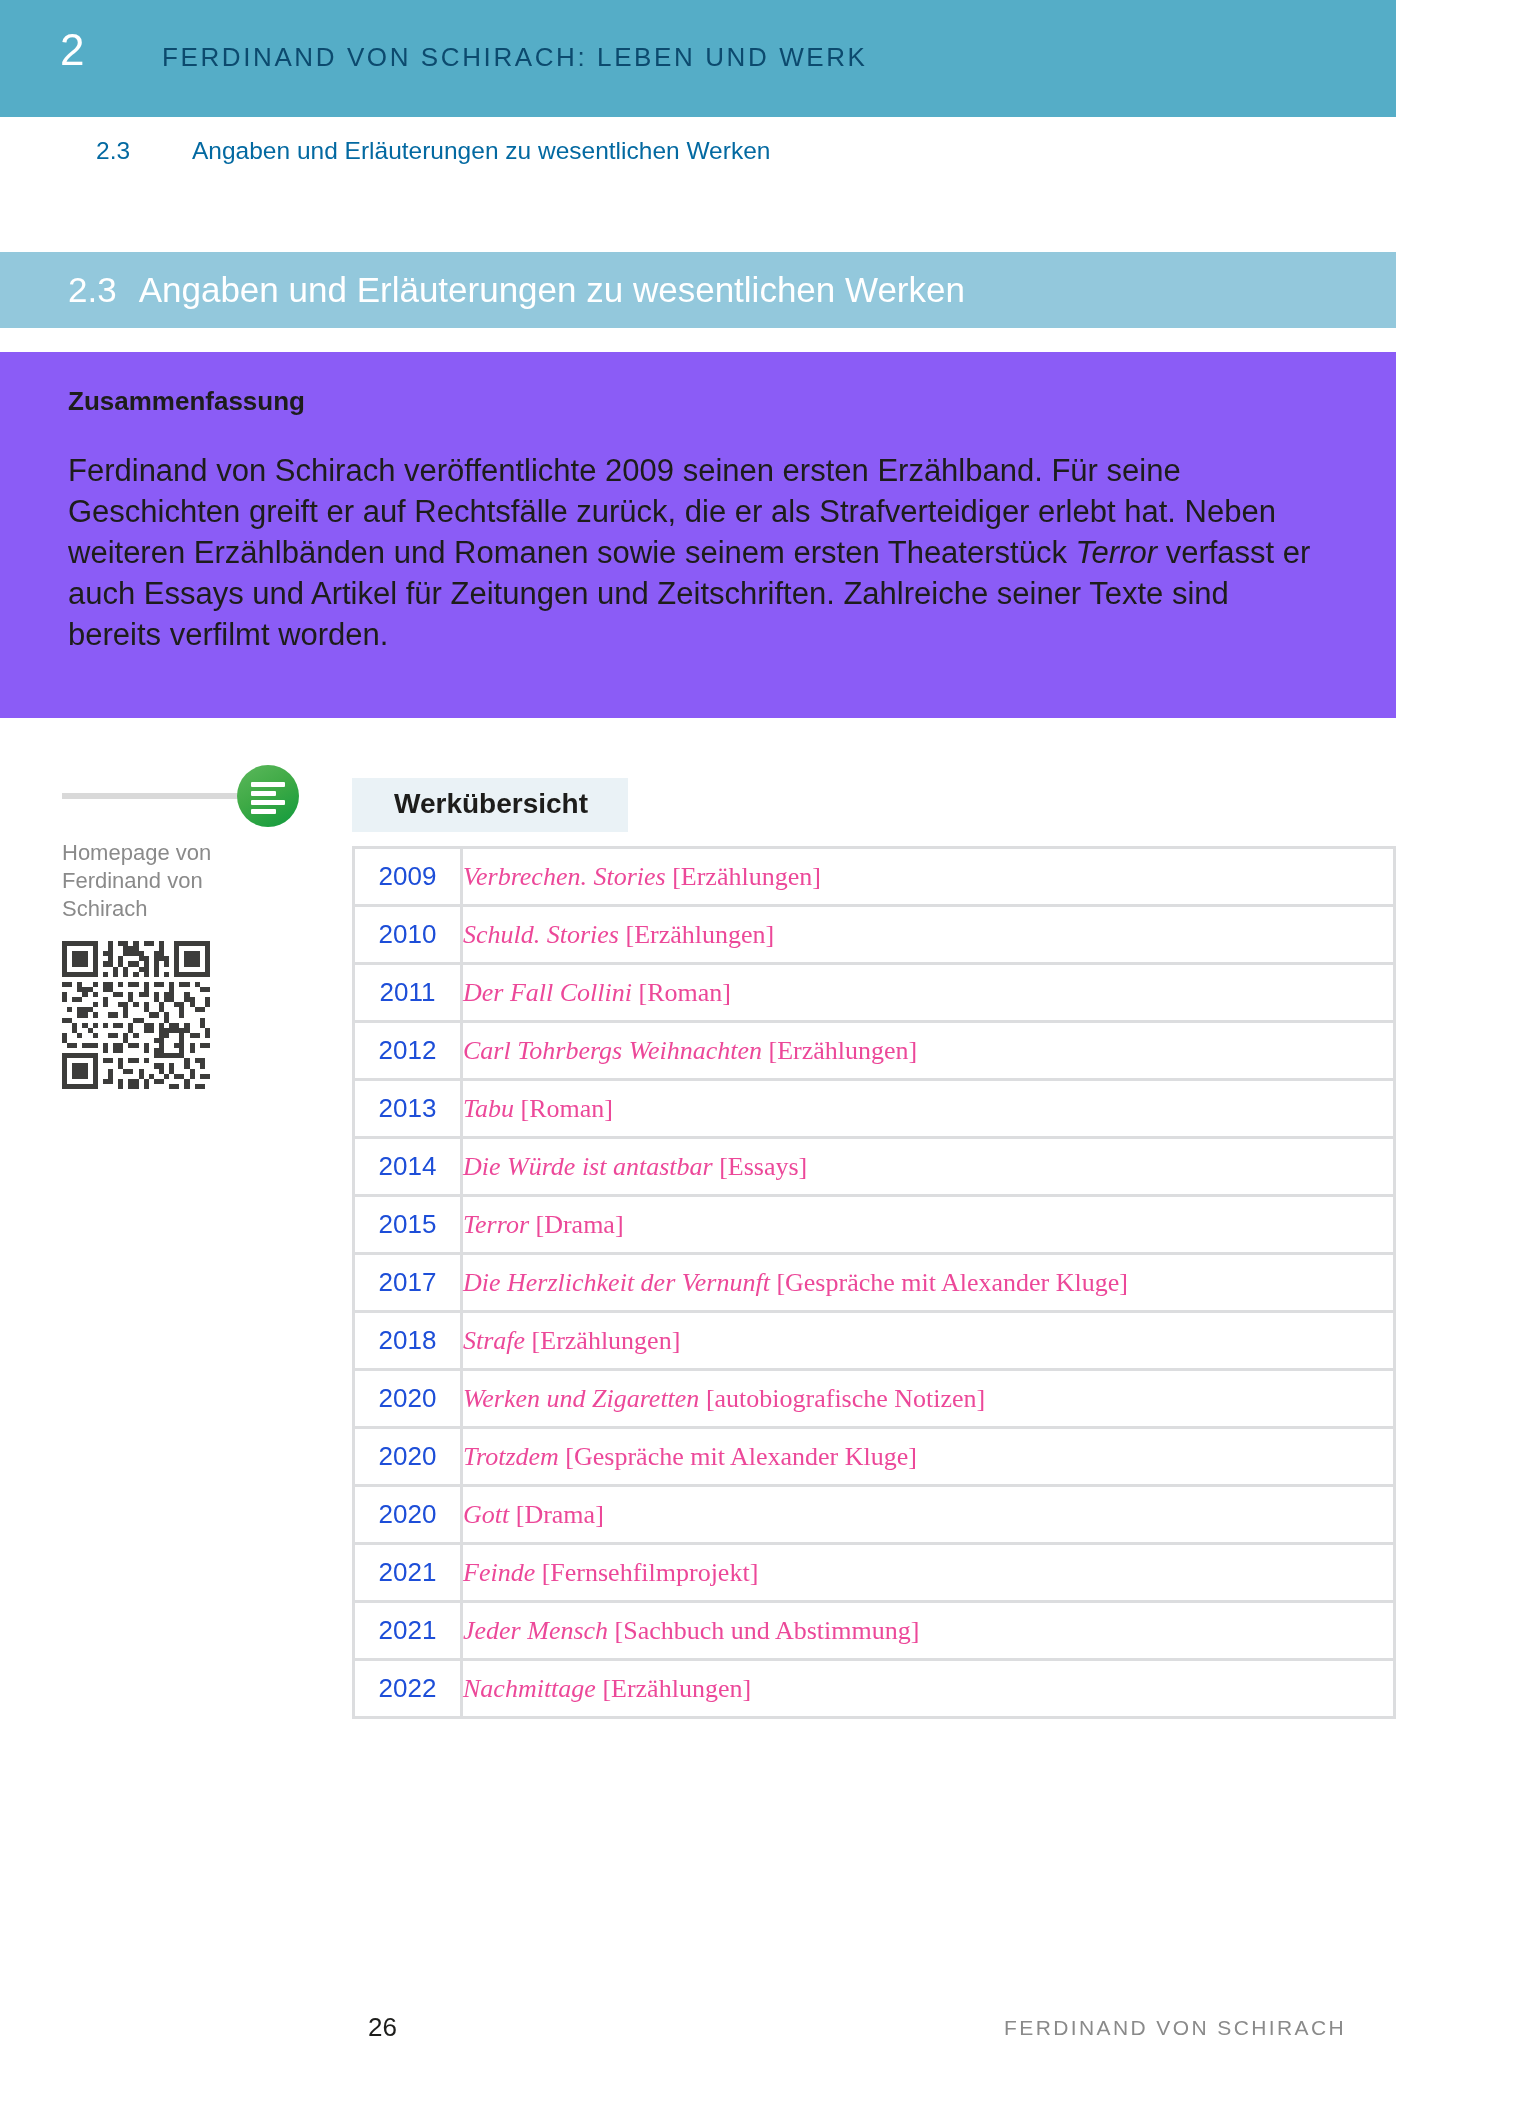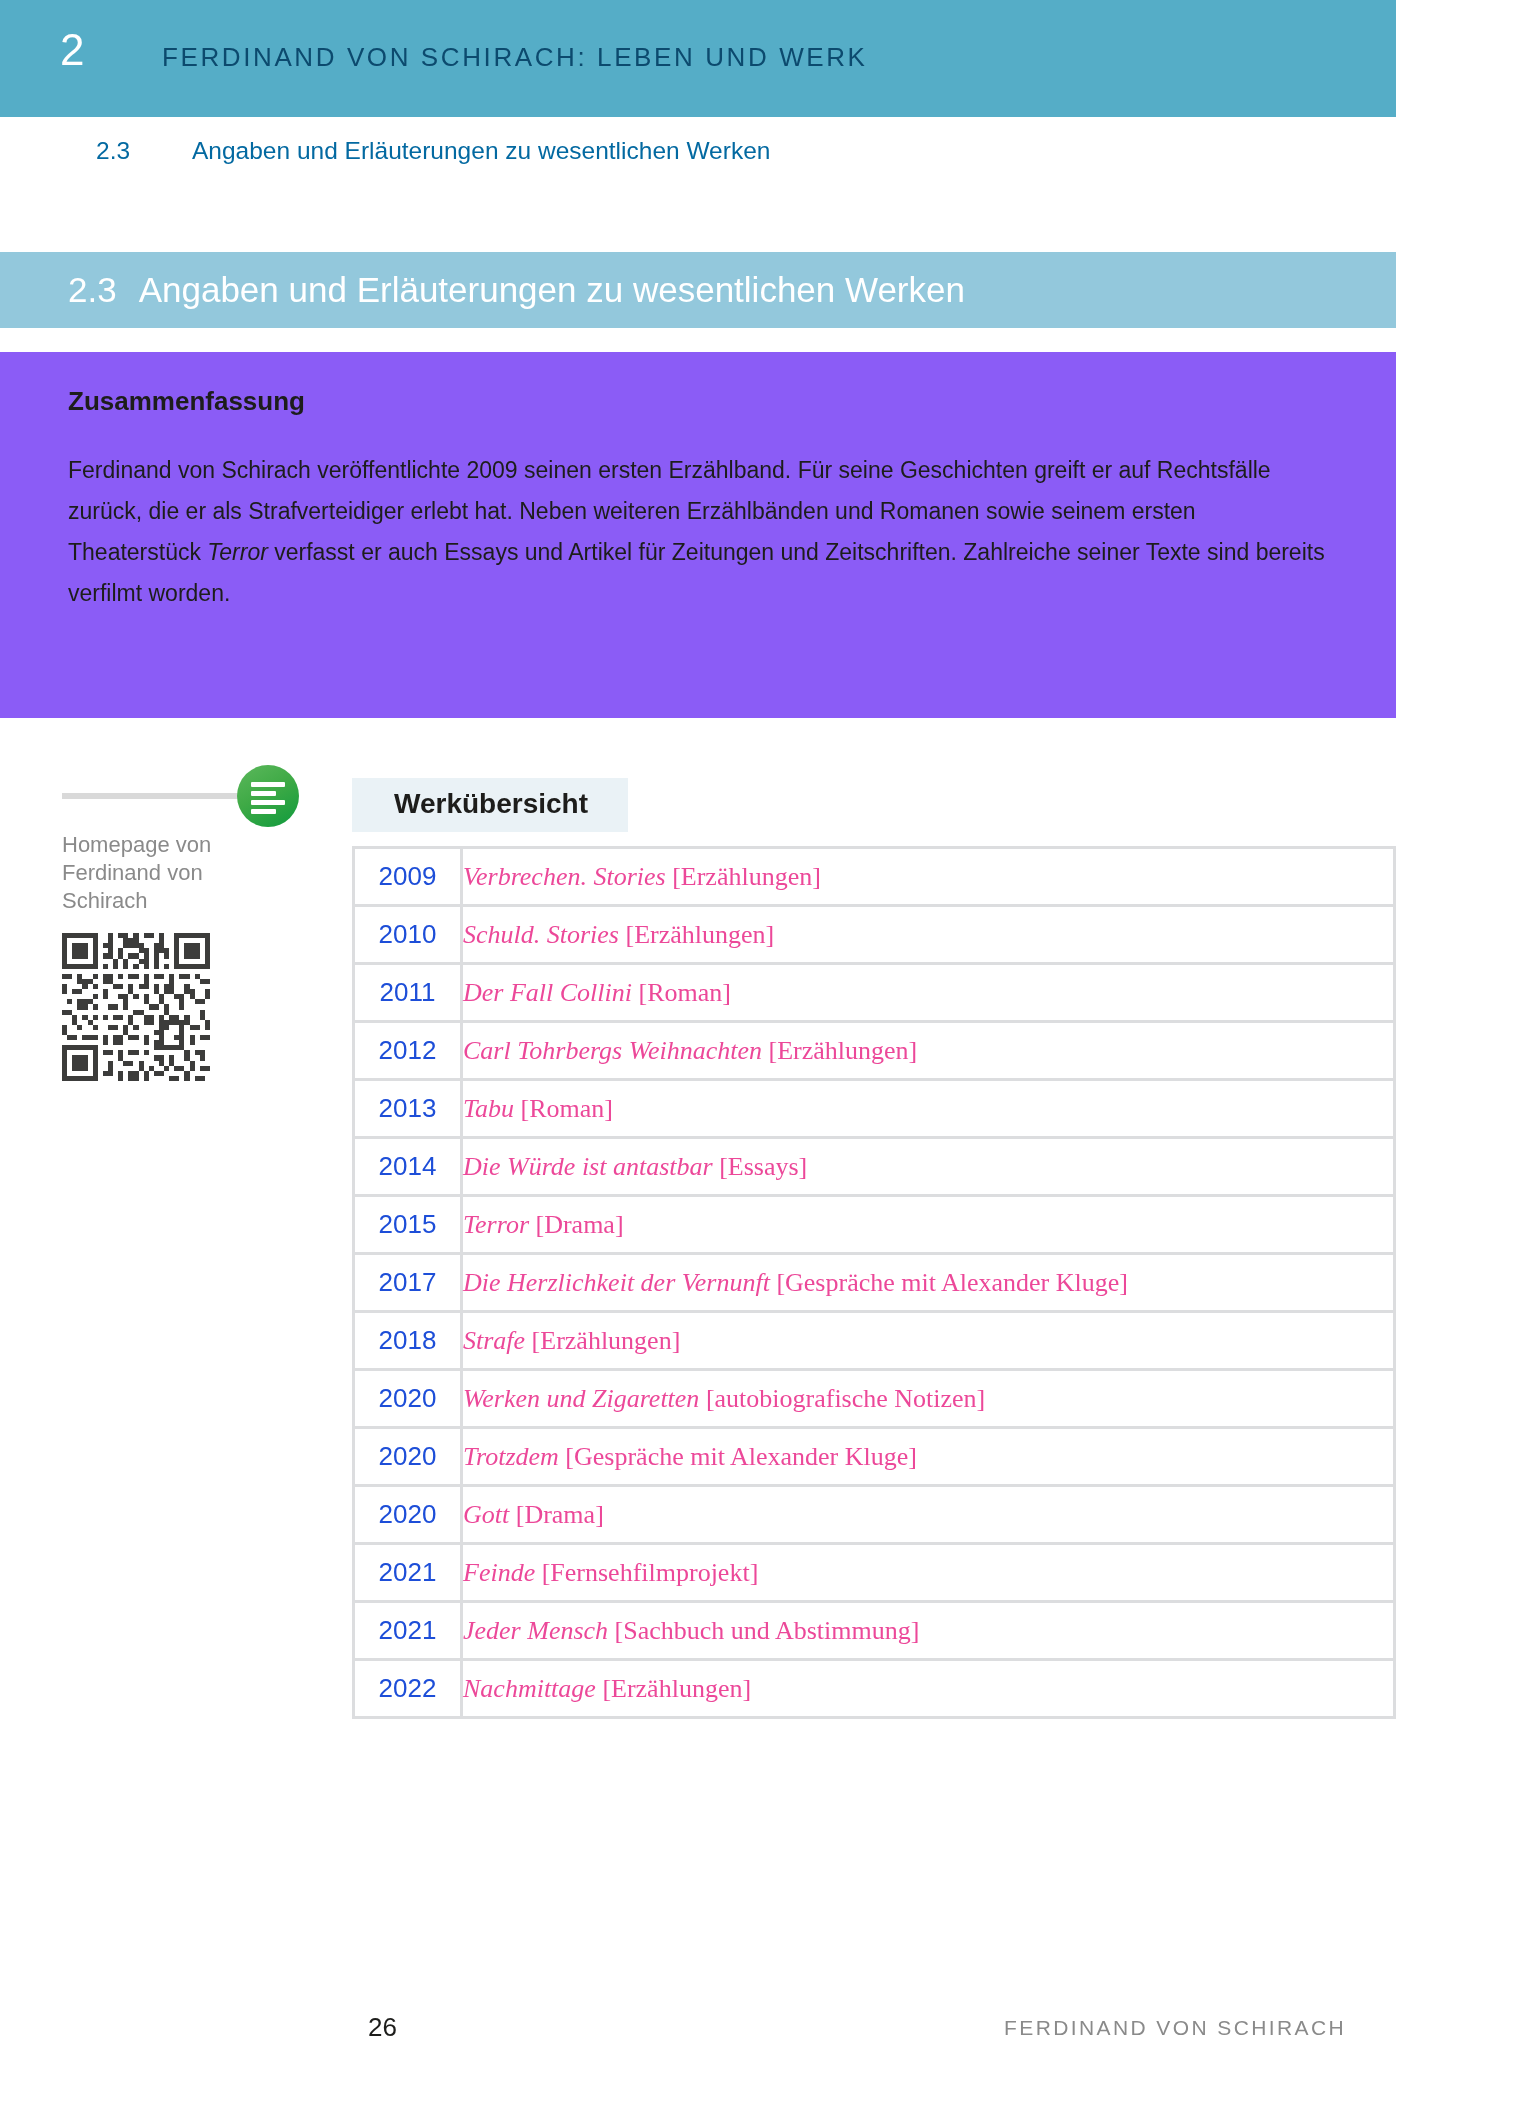--- a/index.html
+++ b/index.html
@@ -107,21 +107,21 @@
     top: 34px;
     font-size: 26px;
     font-weight: bold;
     color: #1d1d1b;
   }
   .summary-text {
     position: absolute;
     left: 68px;
     top: 98px;
     width: 1262px;
-    font-size: 23px;
+    font-size: 31px;
     line-height: 41px;
     color: #1d1d1b;
   }
   .summary-text i { font-style: italic; }
 
   
   .margin-col {
     position: absolute;
     left: 62px;
     top: 765px;
@@ -154,21 +154,21 @@
     height: 5px;
     background: #ffffff;
     border-radius: 1px;
   }
   .margin-icon .bar.b1 { top: 17px; width: 34px; }
   .margin-icon .bar.b2 { top: 26px; width: 25px; }
   .margin-icon .bar.b3 { top: 35px; width: 34px; }
   .margin-icon .bar.b4 { top: 44px; width: 25px; }
 
   .margin-caption {
-    margin-top: 0px;
+    margin-top: 8px;
     font-size: 22px;
     line-height: 28px;
     color: #8a8a8a;
     width: 175px;
   }
   .qr-wrap {
     margin-top: 18px;
     width: 148px;
     height: 148px;
   }

